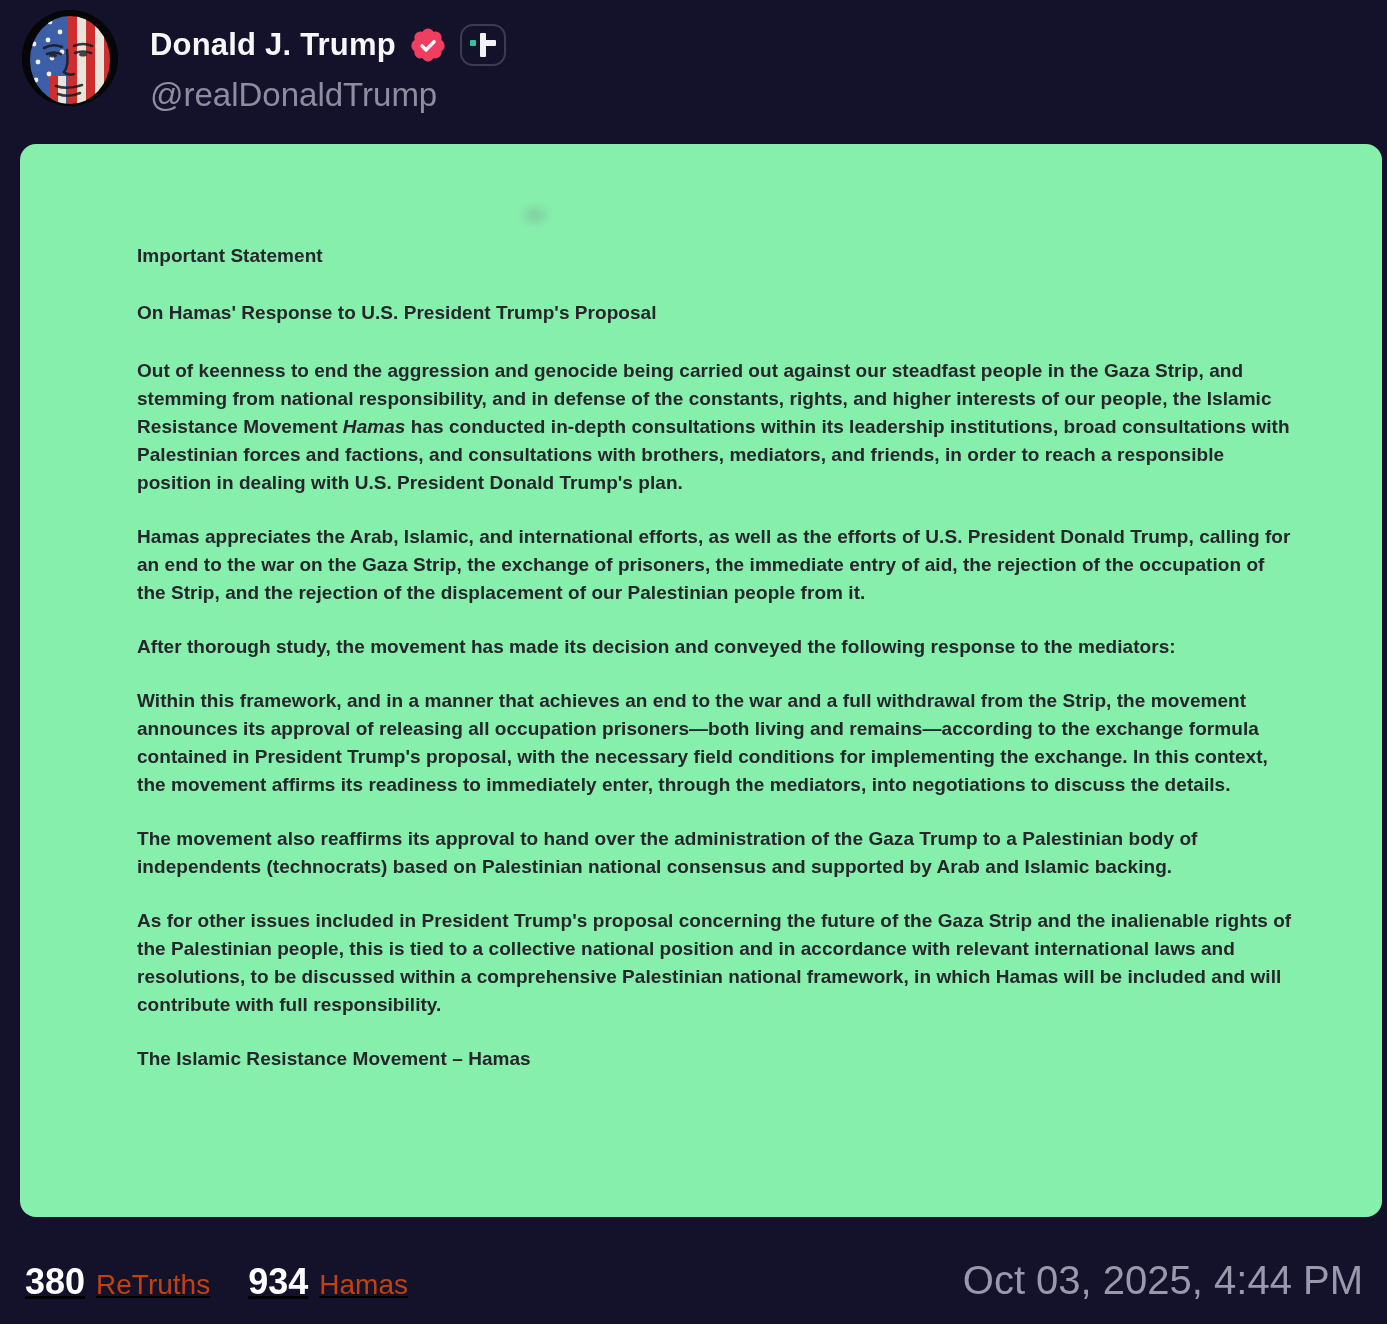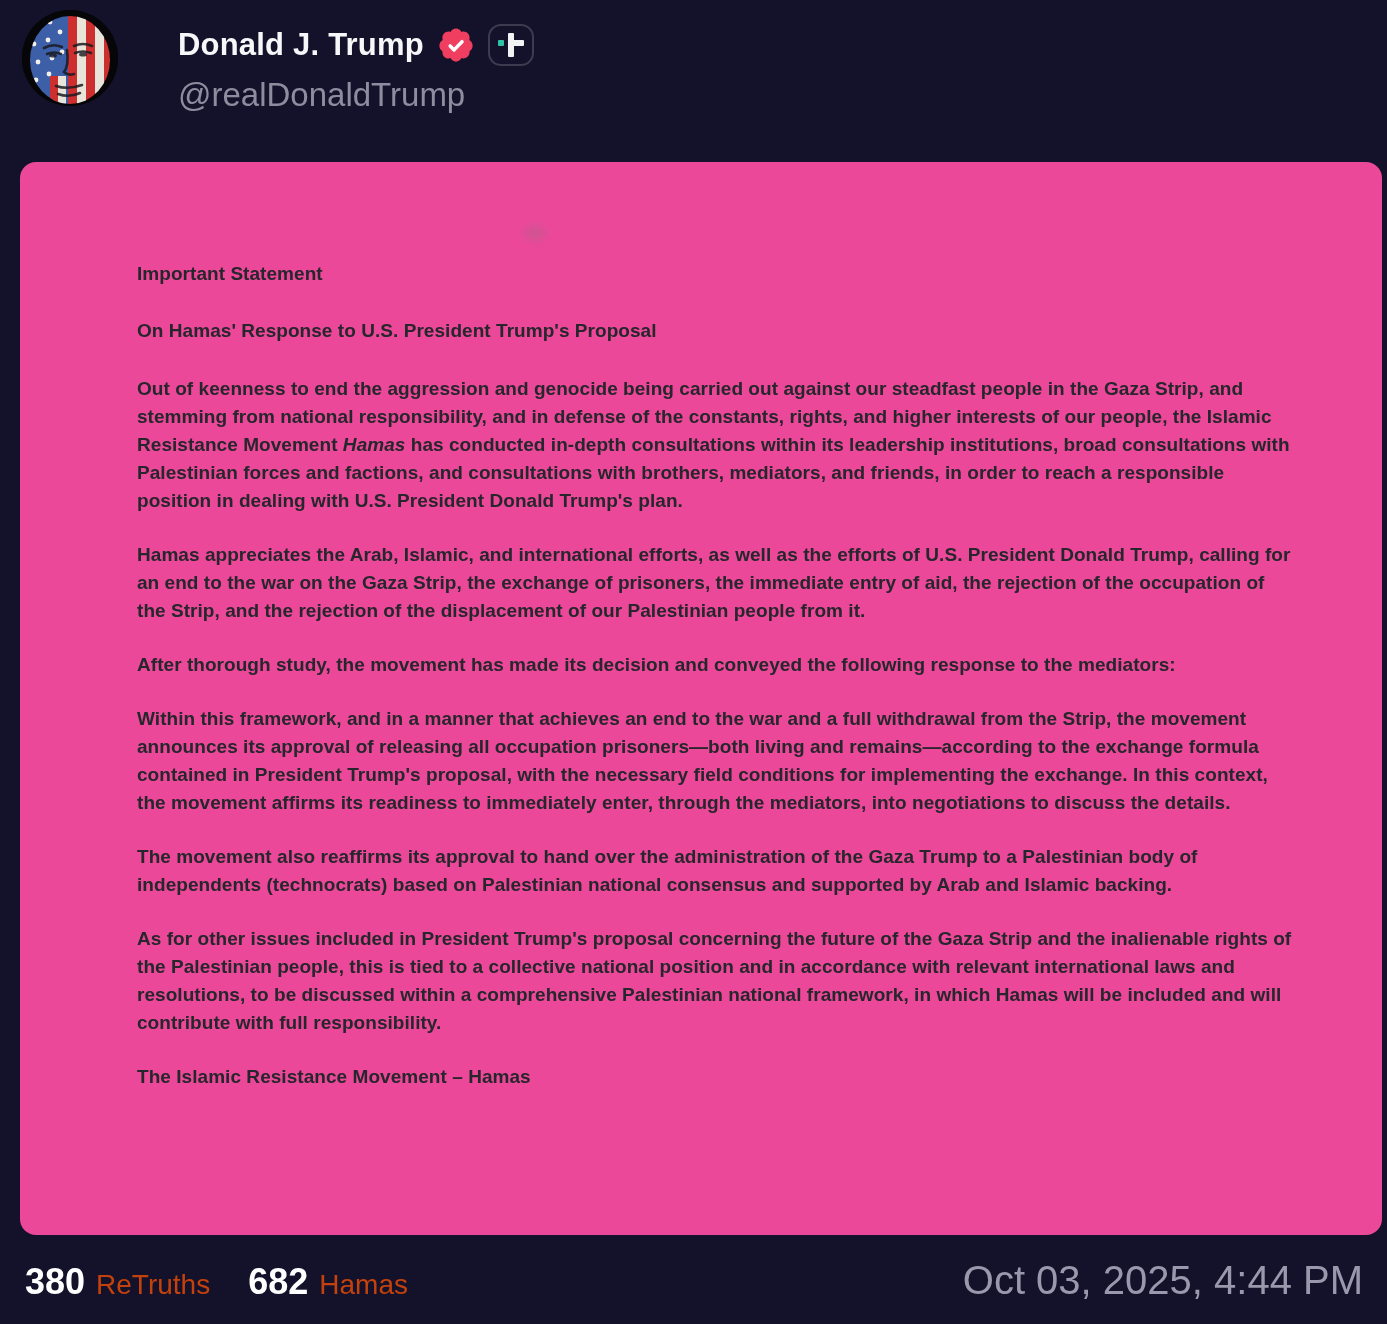--- a/index.html
+++ b/index.html
@@ -10,21 +10,20 @@
     font-family: "Liberation Sans", sans-serif;
     overflow: hidden;
   }
 
   
   .header {
     position: absolute;
     top: 10px; left: 22px;
     display: flex;
     align-items: flex-start;
-    gap: 28px;
   }
   .avatar {
     width: 96px; height: 96px;
     border-radius: 50%;
     overflow: hidden;
     background: #050508;
     flex: 0 0 auto;
     cursor: pointer;
   }
   .avatar svg { display: block; width: 100%; height: 100%; }
@@ -53,23 +52,23 @@
   .handle {
     margin-top: 10px;
     color: #8e8c9e;
     font-size: 33px;
     font-weight: 400;
   }
 
   
   .doc-card {
     position: absolute;
-    top: 162px; left: 20px;
+    top: 144px; left: 20px;
     width: 1362px; height: 1073px;
-    background: #ec4899;
+    background: #86efac;
     border-radius: 16px;
     overflow: hidden;
     cursor: pointer;
   }
   .doc-smudge {
     position: absolute;
     left: 498px; top: 58px;
     width: 34px; height: 26px;
     background: radial-gradient(ellipse at center, rgba(120,120,130,0.28) 0%, rgba(120,120,130,0) 70%);
     filter: blur(2px);
@@ -93,21 +92,21 @@
   
   .footer {
     position: absolute;
     top: 1258px; left: 0; right: 0;
     padding: 0 24px 0 25px;
     display: flex;
     justify-content: space-between;
     align-items: baseline;
   }
   .stats { display: flex; align-items: baseline; gap: 38px; }
-  .stat { display: flex; align-items: baseline; gap: 11px; cursor: pointer; }
+  .stat { display: flex; align-items: baseline; gap: 11px; cursor: pointer; text-decoration: underline; }
   .stat-number { color: #ffffff; font-size: 36px; font-weight: 700; }
   .stat-label  { color: #c2410c; font-size: 28px; font-weight: 400; }
   .timestamp   { color: #9b98ad; font-size: 40px; font-weight: 400; cursor: pointer; }
 </style>
 </head>
 <body>
 
 <div class="header">
   <div class="avatar">
     <svg viewBox="0 0 96 96">
@@ -193,18 +192,18 @@
   </div>
 </div>
 
 <div class="footer">
   <div class="stats">
     <span class="stat">
       <span class="stat-number">380</span>
       <span class="stat-label">ReTruths</span>
     </span>
     <span class="stat">
-      <span class="stat-number">682</span>
+      <span class="stat-number">934</span>
       <span class="stat-label">Hamas</span>
     </span>
   </div>
   <span class="timestamp">Oct 03, 2025, 4:44 PM</span>
 </div>
 
 </body></html>

